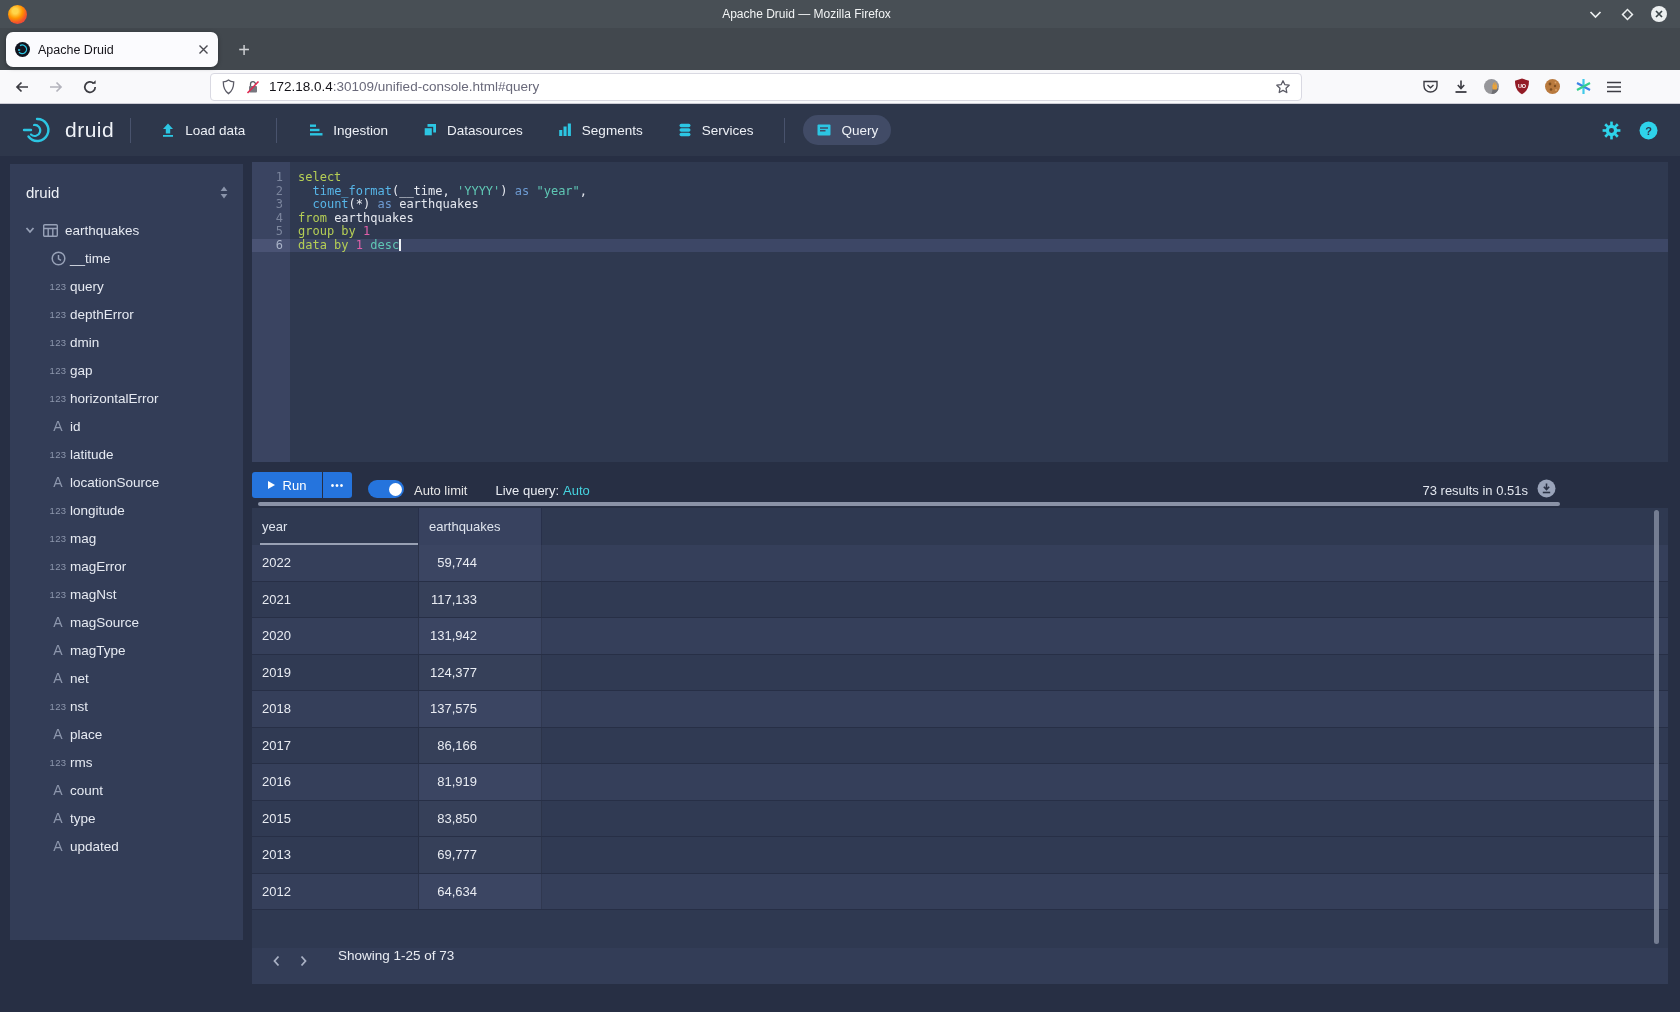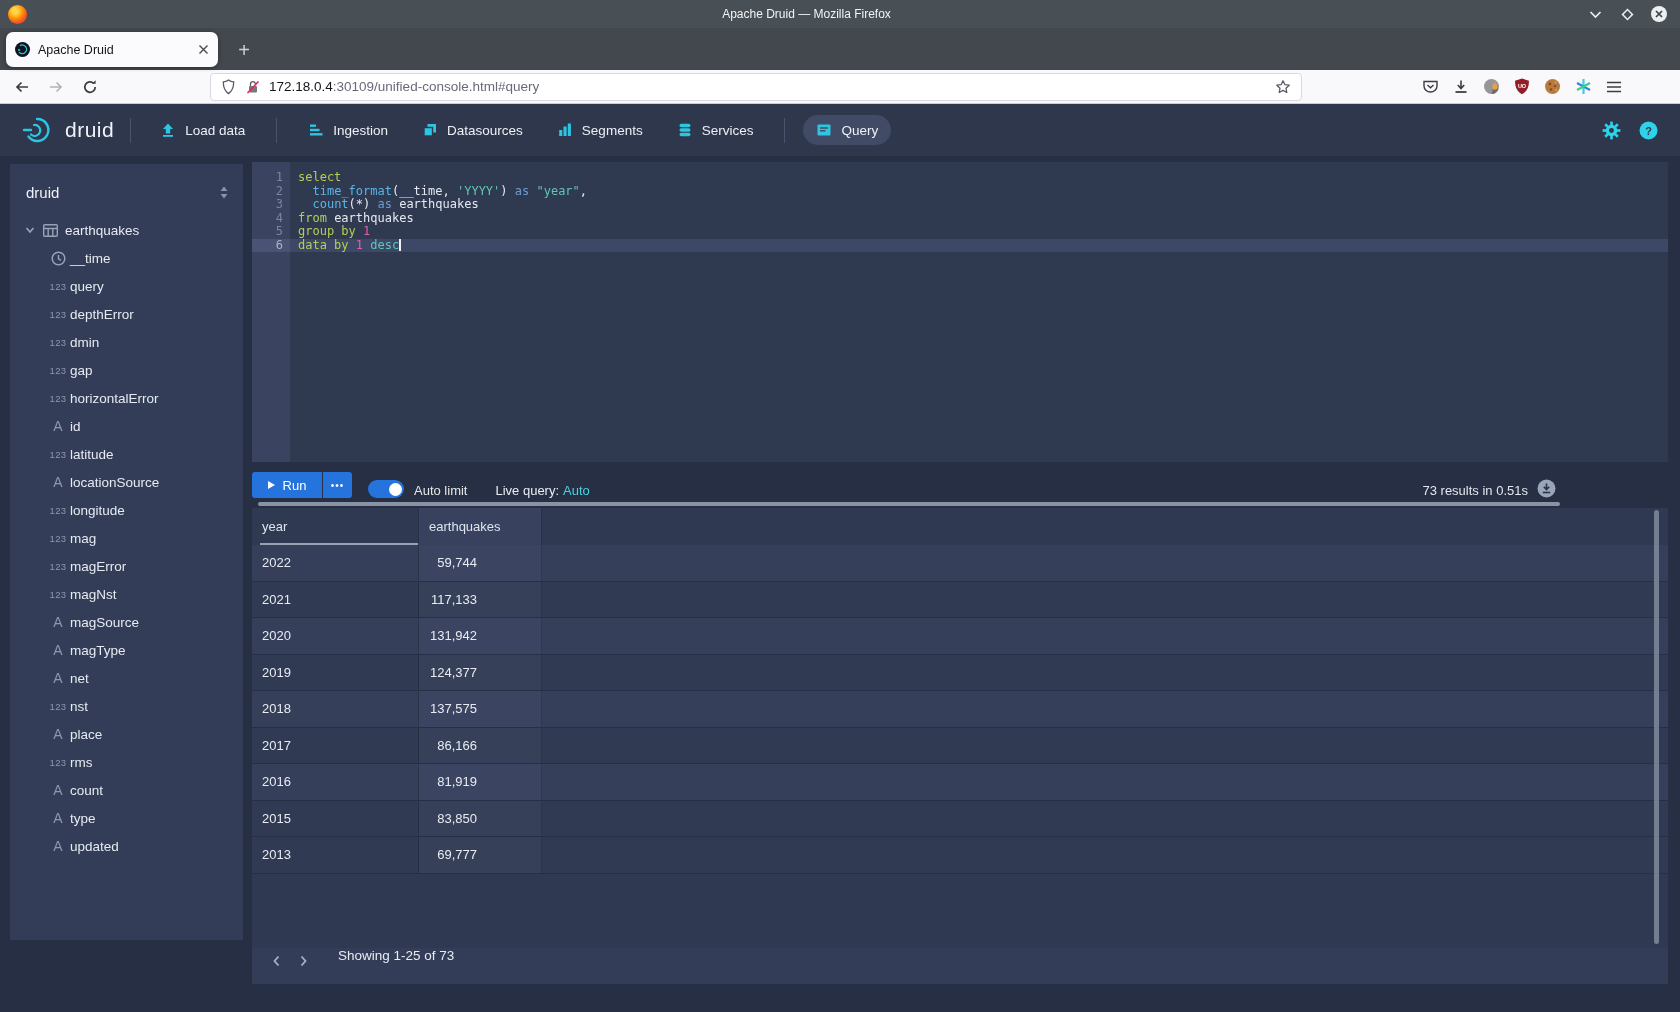--- a/index.html
+++ b/index.html
@@ -595,20 +595,27 @@
           </div>
           <div class="td"></div>
         </div>
         <div class="trow tr even">
           <div class="td td1">2013</div>
           <div class="td td2">
             <span class="numcell">69,777</span>
           </div>
           <div class="td"></div>
         </div>
+        <div class="trow tr odd">
+          <div class="td td1">2012</div>
+          <div class="td td2">
+            <span class="numcell">64,634</span>
+          </div>
+          <div class="td"></div>
+        </div>
       </div>
     <div class="vscroll"></div>
   </div>
 
   <div class="pager">
     <span class="pg-btn">
       <svg width="14" height="14" viewBox="0 0 14 14">
           <polyline points="8.5,2.5 4.5,7 8.5,11.5" fill="none" stroke="#a9b1c4" stroke-width="1.8"></polyline>
         </svg>
     </span>

